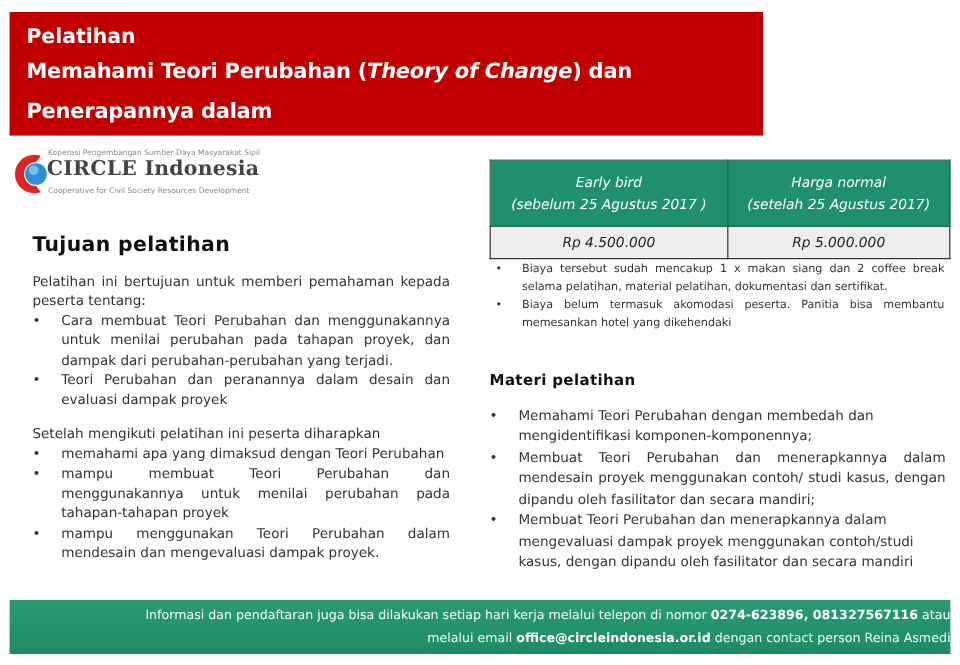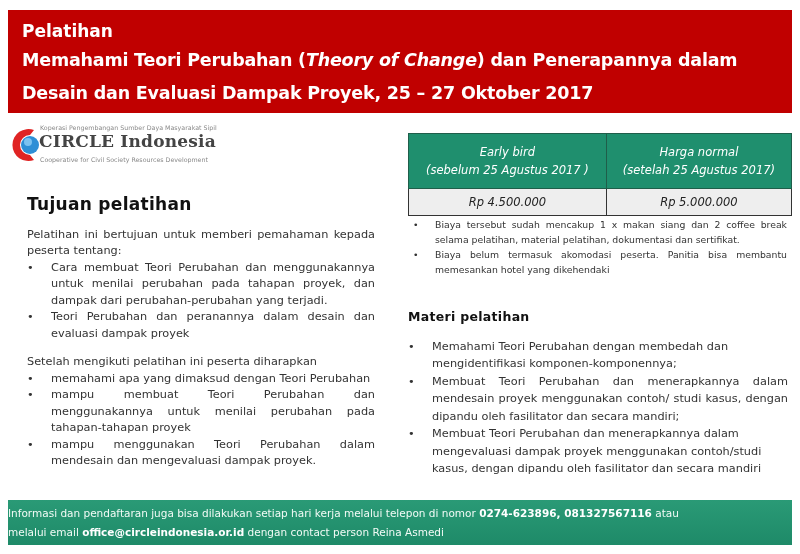--- a/index.html
+++ b/index.html
@@ -1,18 +1,18 @@
 <!DOCTYPE html>
 <html><head>
 <meta charset="utf-8">
 <style>
   html, body { margin:0; padding:0; }
   body { width:800px; height:554px; background:#ffffff; position:relative; overflow:hidden;
          font-family:"DejaVu Sans", sans-serif; color:#222; }
-  .banner { position:absolute; left:8px; top:10px; width:784px; height:103px; background:#c00000;
+  .banner { position:absolute; left:8px; top:10px; width:628px; height:103px; background:#c00000;
             color:#fff; font-family:"DejaVu Sans", sans-serif; font-weight:bold; box-sizing:border-box;
             padding:8px 0 0 14px; }
   .banner .l1 { font-size:17px; line-height:26px; }
   .banner .l2, .banner .l3 { font-size:17.5px; line-height:33px; letter-spacing:-0.2px; }
   .banner i { font-style:italic; }
   .logo { position:absolute; left:8px; top:124px; width:220px; height:42px; }
   .logo .mark { position:absolute; left:0; top:2px; width:34px; height:38px; }
   .logo .tag1 { position:absolute; left:32px; top:0; font-size:6.3px; color:#888; white-space:nowrap; }
   .logo .name { position:absolute; left:31px; top:7px; font-family:"DejaVu Serif", serif; font-weight:bold;
                 font-size:17px; color:#444; white-space:nowrap; letter-spacing:0.2px; }
@@ -30,21 +30,21 @@
   .table .hd td { background:#1f8f6e; color:#fff; height:52px; line-height:18px; border-color:#1f5e4a; }
   .table .val td { background:#eeeeee; color:#222; height:24px; }
   .notes { position:absolute; left:413px; top:217px; width:374px; font-size:9.3px; line-height:15px; color:#333; }
   .notes ul.b li { padding-left:22px; }
   .right { position:absolute; left:408px; top:308px; width:380px; font-size:11.3px; line-height:17.5px; color:#333; }
   .right h3 { margin:0 0 12px 0; font-size:12.5px; font-weight:bold; color:#111; letter-spacing:0.3px; }
   .right ul.b li { padding-left:24px; }
   .right .nj { text-align:left; }
   .footer { position:absolute; left:8px; top:500px; width:784px; height:45px;
             background:linear-gradient(#2a9a76,#1e8a68); color:#f2fbf6; font-size:10.5px;
-            text-align:left; line-height:19px; box-sizing:border-box; padding-top:4px; }
+            text-align:right; line-height:19px; box-sizing:border-box; padding-top:4px; }
   .footer b { font-weight:bold; color:#fff; }
 </style>
 </head>
 <body>
 
 <div class="banner">
   <div class="l1">Pelatihan</div>
   <div class="l2"><span>Memahami Teori Perubahan (</span><i>Theory of Change</i><span>) dan Penerapannya dalam</span></div>
   <div class="l3">Desain dan Evaluasi Dampak Proyek, 25 – 27 Oktober 2017</div>
 </div>

